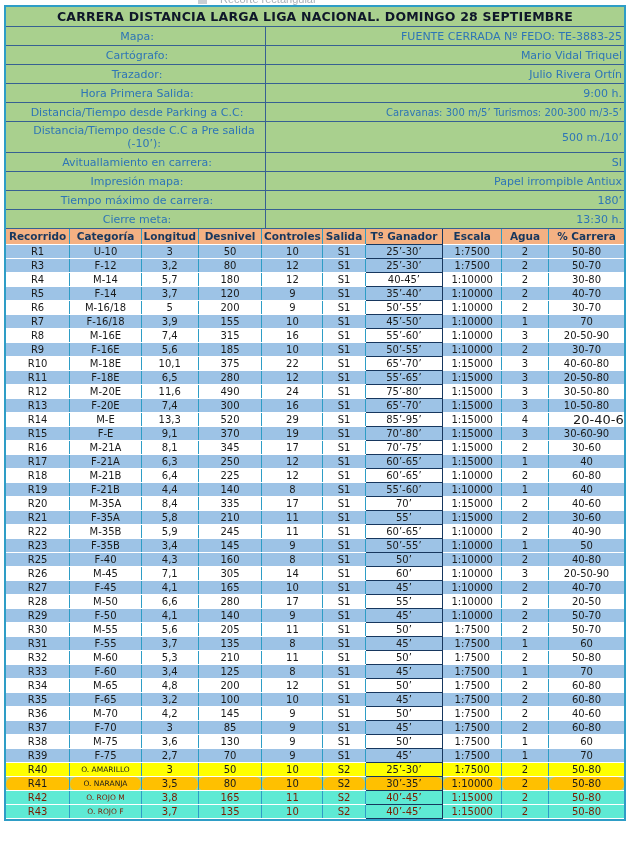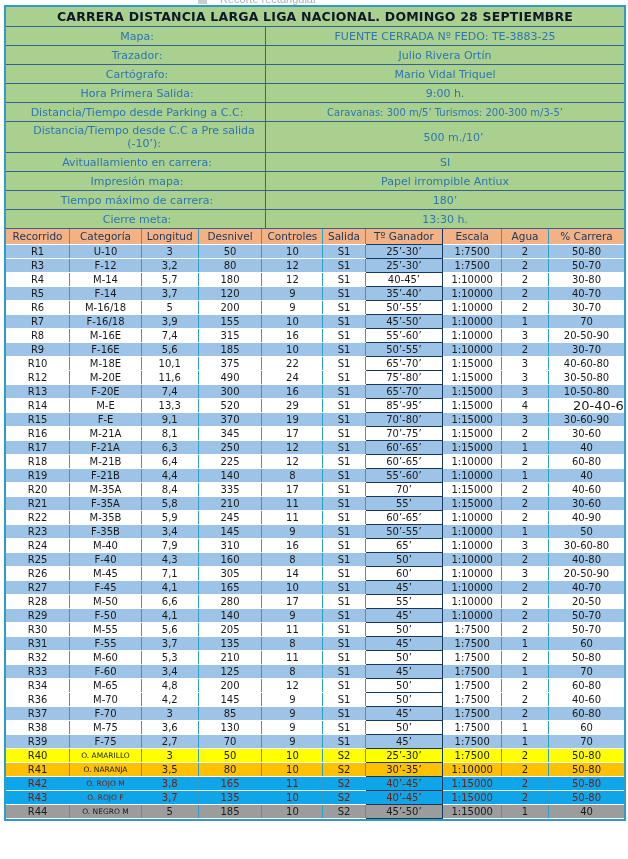--- a/index.html
+++ b/index.html
@@ -23,41 +23,41 @@
     letter-spacing:.2px;
   }
   table { border-collapse:collapse; width:100%; table-layout:fixed; }
 
   
   #info td {
     height:16px; line-height:13px; font-size:11px; color:#2e75b6;
     border-bottom:1px solid #376092; background:#a9d08e; overflow:hidden; white-space:normal;
   }
   #info td.il { width:42%; text-align:center; padding:1px 2px 1px 5px; border-right:1px solid #376092; }
-  #info td.iv { text-align:center; padding:1px 2px; }
+  #info td.iv { text-align:right; padding:1px 2px; }
   #info td.iv.sm { font-size:10px; }
   #info tr.two td { height:auto; padding-top:2px; padding-bottom:2px;padding-left:19px; }
 
   
   #grid th {
     height:15px; line-height:15px; background:#f4b183; color:#17375e;
-    font-size:10.5px; font-weight:normal; padding:0;
+    font-size:10.5px; font-weight:bold; padding:0;
     border-right:1px solid #2e9dc6; border-bottom:1px solid #ffffff;
   }
   #grid td {
     height:13px; line-height:13px; font-size:10px; color:#1a1a1a; text-align:center;
     padding:0; border-right:1px solid #2e9dc6; border-bottom:1px solid #ffffff;
     overflow:hidden; white-space:nowrap;
   }
   #grid th:last-child, #grid td:last-child { border-right:none; }
   #grid tr.rb td { background:#9dc3e6; }
   #grid tr.rw td { background:#ffffff; }
   #grid tr.ry td { background:#ffff00; }
-  #grid tr.ro td { background:#ffc000; }
-  #grid tr.rr td { background:#0ea5e9; color:#7b1b00; }
+  #grid tr.ro td { background:#ffc000;border-radius:7px; }
+  #grid tr.rr td { background:#5eead4; color:#7b1b00; }
   #grid tr.rg1 td { background:#9c9c9c; }
   #grid .tq {
     border-left:1px solid #17375e !important;
     border-right:1px solid #17375e !important;
     border-bottom:1px solid #17375e !important;
     text-align:center;
   }
   #grid td.catsm { font-size:7.5px;text-align:center; }
   #grid td.pctsm { font-size:13px;padding-left:24px; }
 </style>
@@ -75,26 +75,26 @@
     <colgroup>
         <col style="width:42%">
         <col style="width:58%">
       </colgroup>
     <tbody>
         <tr>
           <td class="il">Mapa:</td>
           <td class="iv">FUENTE CERRADA Nº FEDO: TE-3883-25</td>
         </tr>
         <tr>
+          <td class="il">Cartógrafo:</td>
+          <td class="iv">Mario Vidal Triquel</td>
+        </tr>
+        <tr>
           <td class="il">Trazador:</td>
           <td class="iv">Julio Rivera Ortín</td>
-        </tr>
-        <tr>
-          <td class="il">Cartógrafo:</td>
-          <td class="iv">Mario Vidal Triquel</td>
         </tr>
         <tr>
           <td class="il">Hora Primera Salida:</td>
           <td class="iv">9:00 h.</td>
         </tr>
         <tr>
           <td class="il">Distancia/Tiempo desde Parking a C.C:</td>
           <td class="iv sm">Caravanas: 300 m/5’  Turismos: 200-300 m/3-5’</td>
         </tr>
         <tr class="two">
@@ -249,20 +249,32 @@
           <td>M-18E</td>
           <td>10,1</td>
           <td>375</td>
           <td>22</td>
           <td>S1</td>
           <td class="tq">65’-70’</td>
           <td>1:15000</td>
           <td>3</td>
           <td>40-60-80</td>
         </tr>
+        <tr class="rb">
+          <td>R11</td>
+          <td>F-18E</td>
+          <td>6,5</td>
+          <td>280</td>
+          <td>12</td>
+          <td>S1</td>
+          <td class="tq">55’-65’</td>
+          <td>1:15000</td>
+          <td>3</td>
+          <td>20-50-80</td>
+        </tr>
         <tr class="rw">
           <td>R12</td>
           <td>M-20E</td>
           <td>11,6</td>
           <td>490</td>
           <td>24</td>
           <td>S1</td>
           <td class="tq">75’-80’</td>
           <td>1:15000</td>
           <td>3</td>
@@ -393,32 +405,20 @@
           <td>F-35B</td>
           <td>3,4</td>
           <td>145</td>
           <td>9</td>
           <td>S1</td>
           <td class="tq">50’-55’</td>
           <td>1:10000</td>
           <td>1</td>
           <td>50</td>
         </tr>
-        <tr class="rw">
-          <td>R24</td>
-          <td>M-40</td>
-          <td>7,9</td>
-          <td>310</td>
-          <td>16</td>
-          <td>S1</td>
-          <td class="tq">65’</td>
-          <td>1:10000</td>
-          <td>3</td>
-          <td>30-60-80</td>
-        </tr>
         <tr class="rb">
           <td>R25</td>
           <td>F-40</td>
           <td>4,3</td>
           <td>160</td>
           <td>8</td>
           <td>S1</td>
           <td class="tq">50’</td>
           <td>1:10000</td>
           <td>2</td>
@@ -521,20 +521,32 @@
           <td>70</td>
         </tr>
         <tr class="rw">
           <td>R34</td>
           <td>M-65</td>
           <td>4,8</td>
           <td>200</td>
           <td>12</td>
           <td>S1</td>
           <td class="tq">50’</td>
+          <td>1:7500</td>
+          <td>2</td>
+          <td>60-80</td>
+        </tr>
+        <tr class="rb">
+          <td>R35</td>
+          <td>F-65</td>
+          <td>3,2</td>
+          <td>100</td>
+          <td>10</td>
+          <td>S1</td>
+          <td class="tq">45’</td>
           <td>1:7500</td>
           <td>2</td>
           <td>60-80</td>
         </tr>
         <tr class="rw">
           <td>R36</td>
           <td>M-70</td>
           <td>4,2</td>
           <td>145</td>
           <td>9</td>
@@ -621,28 +633,16 @@
           <td class="catsm">O. ROJO F</td>
           <td>3,7</td>
           <td>135</td>
           <td>10</td>
           <td>S2</td>
           <td class="tq">40’-45’</td>
           <td>1:15000</td>
           <td>2</td>
           <td>50-80</td>
         </tr>
-        <tr class="rg1">
-          <td>R44</td>
-          <td class="catsm">O. NEGRO M</td>
-          <td>5</td>
-          <td>185</td>
-          <td>10</td>
-          <td>S2</td>
-          <td class="tq">45’-50’</td>
-          <td>1:15000</td>
-          <td>1</td>
-          <td>40</td>
-        </tr>
       </tbody>
   </table>
 
 </div>
 
 </body></html>

